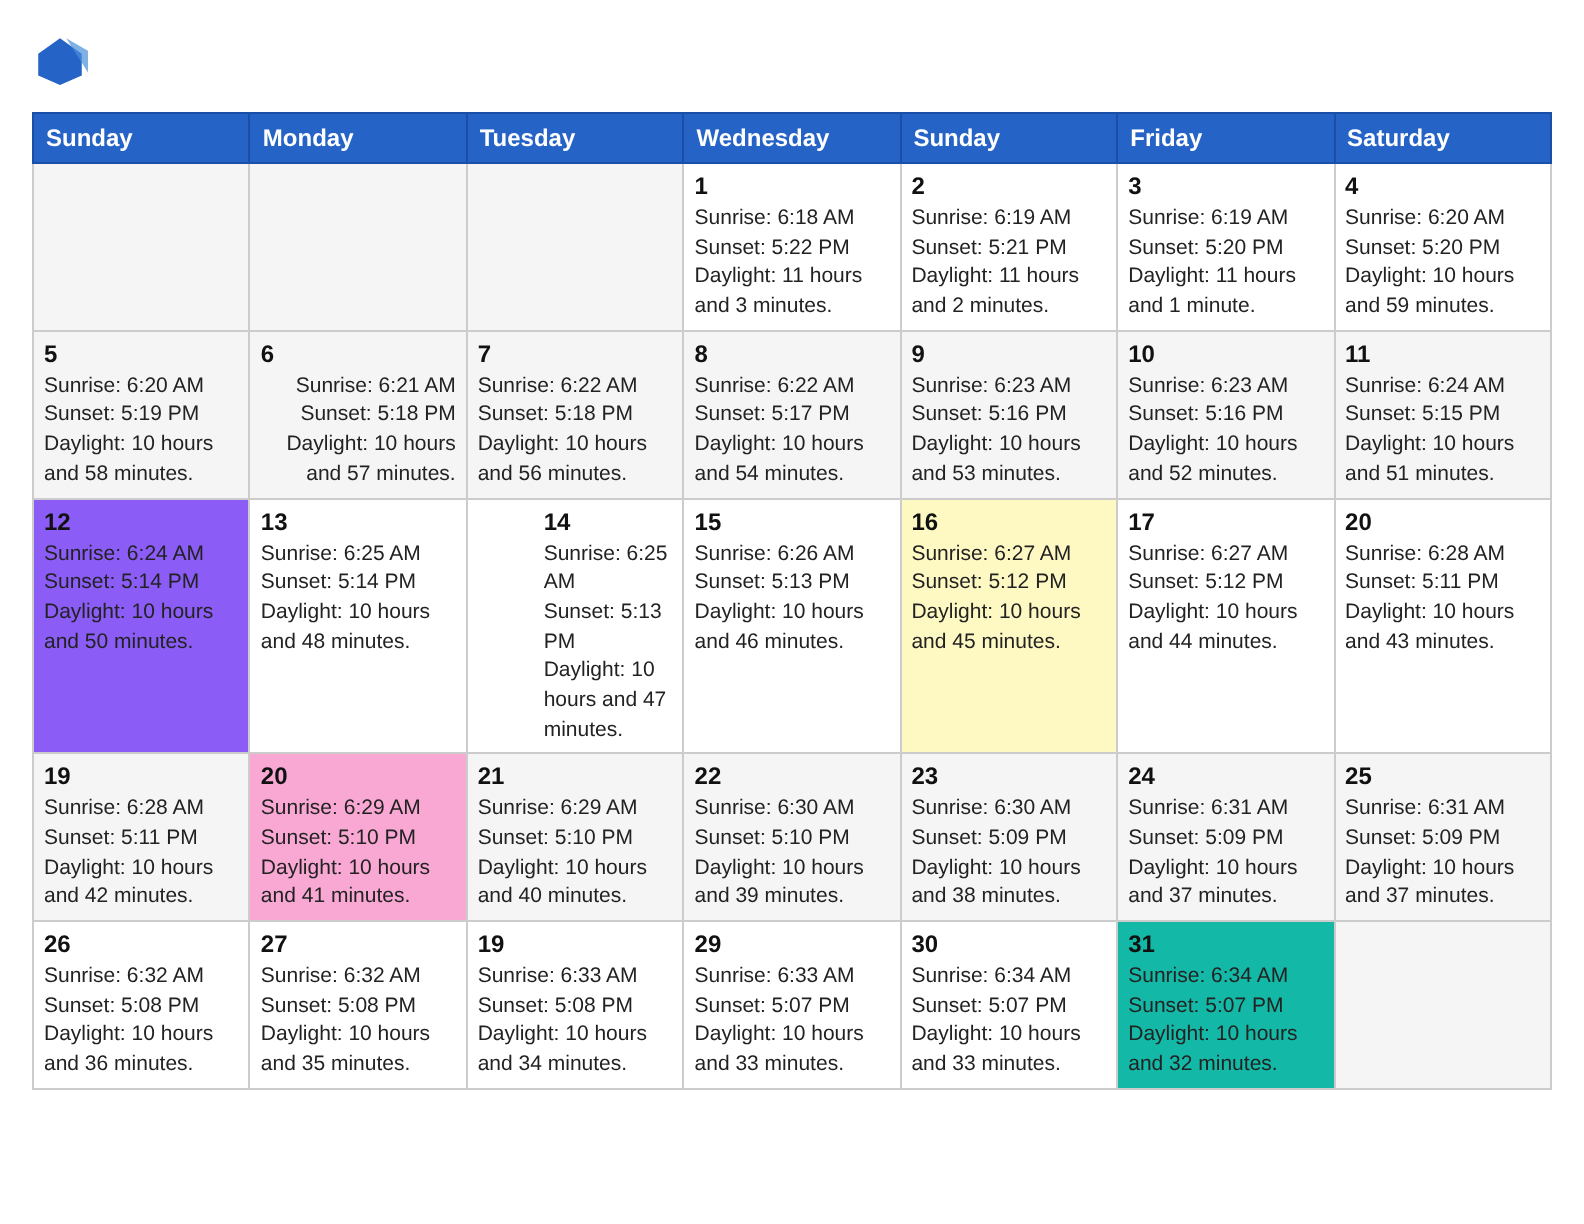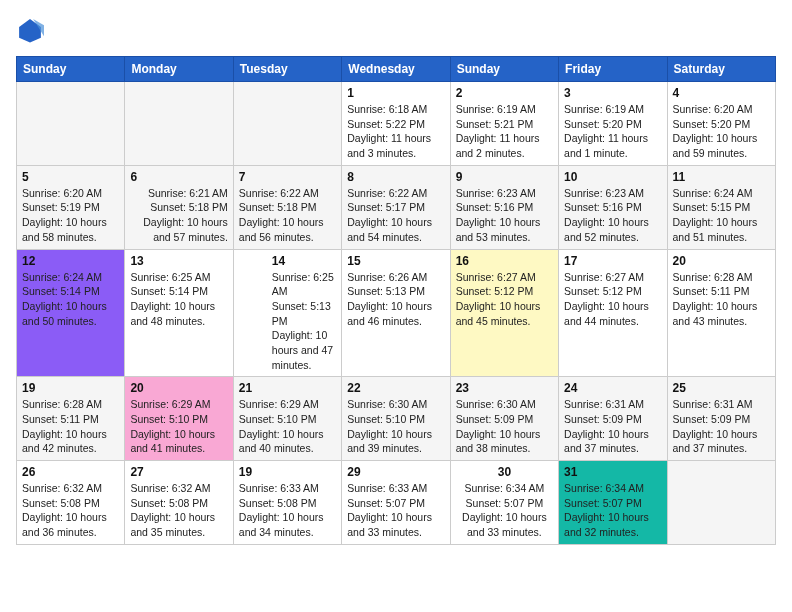--- a/index.html
+++ b/index.html
@@ -299,21 +299,21 @@
           <div class="day-info" style="white-space: pre-line;">Sunrise: 6:33 AM
 Sunset: 5:08 PM
 Daylight: 10 hours and 34 minutes.</div>
         </td>
         <td style="background: rgb(255, 255, 255);">
           <div class="day-num">29</div>
           <div class="day-info" style="white-space: pre-line;">Sunrise: 6:33 AM
 Sunset: 5:07 PM
 Daylight: 10 hours and 33 minutes.</div>
         </td>
-        <td style="background: rgb(255, 255, 255); text-align: center;">
+        <td style="background: rgb(255, 255, 255);">
           <div class="day-num">30</div>
           <div class="day-info" style="white-space: pre-line;">Sunrise: 6:34 AM
 Sunset: 5:07 PM
 Daylight: 10 hours and 33 minutes.</div>
         </td>
         <td style="background: #14b8a6;">
           <div class="day-num">31</div>
           <div class="day-info" style="white-space: pre-line;">Sunrise: 6:34 AM
 Sunset: 5:07 PM
 Daylight: 10 hours and 32 minutes.</div>

